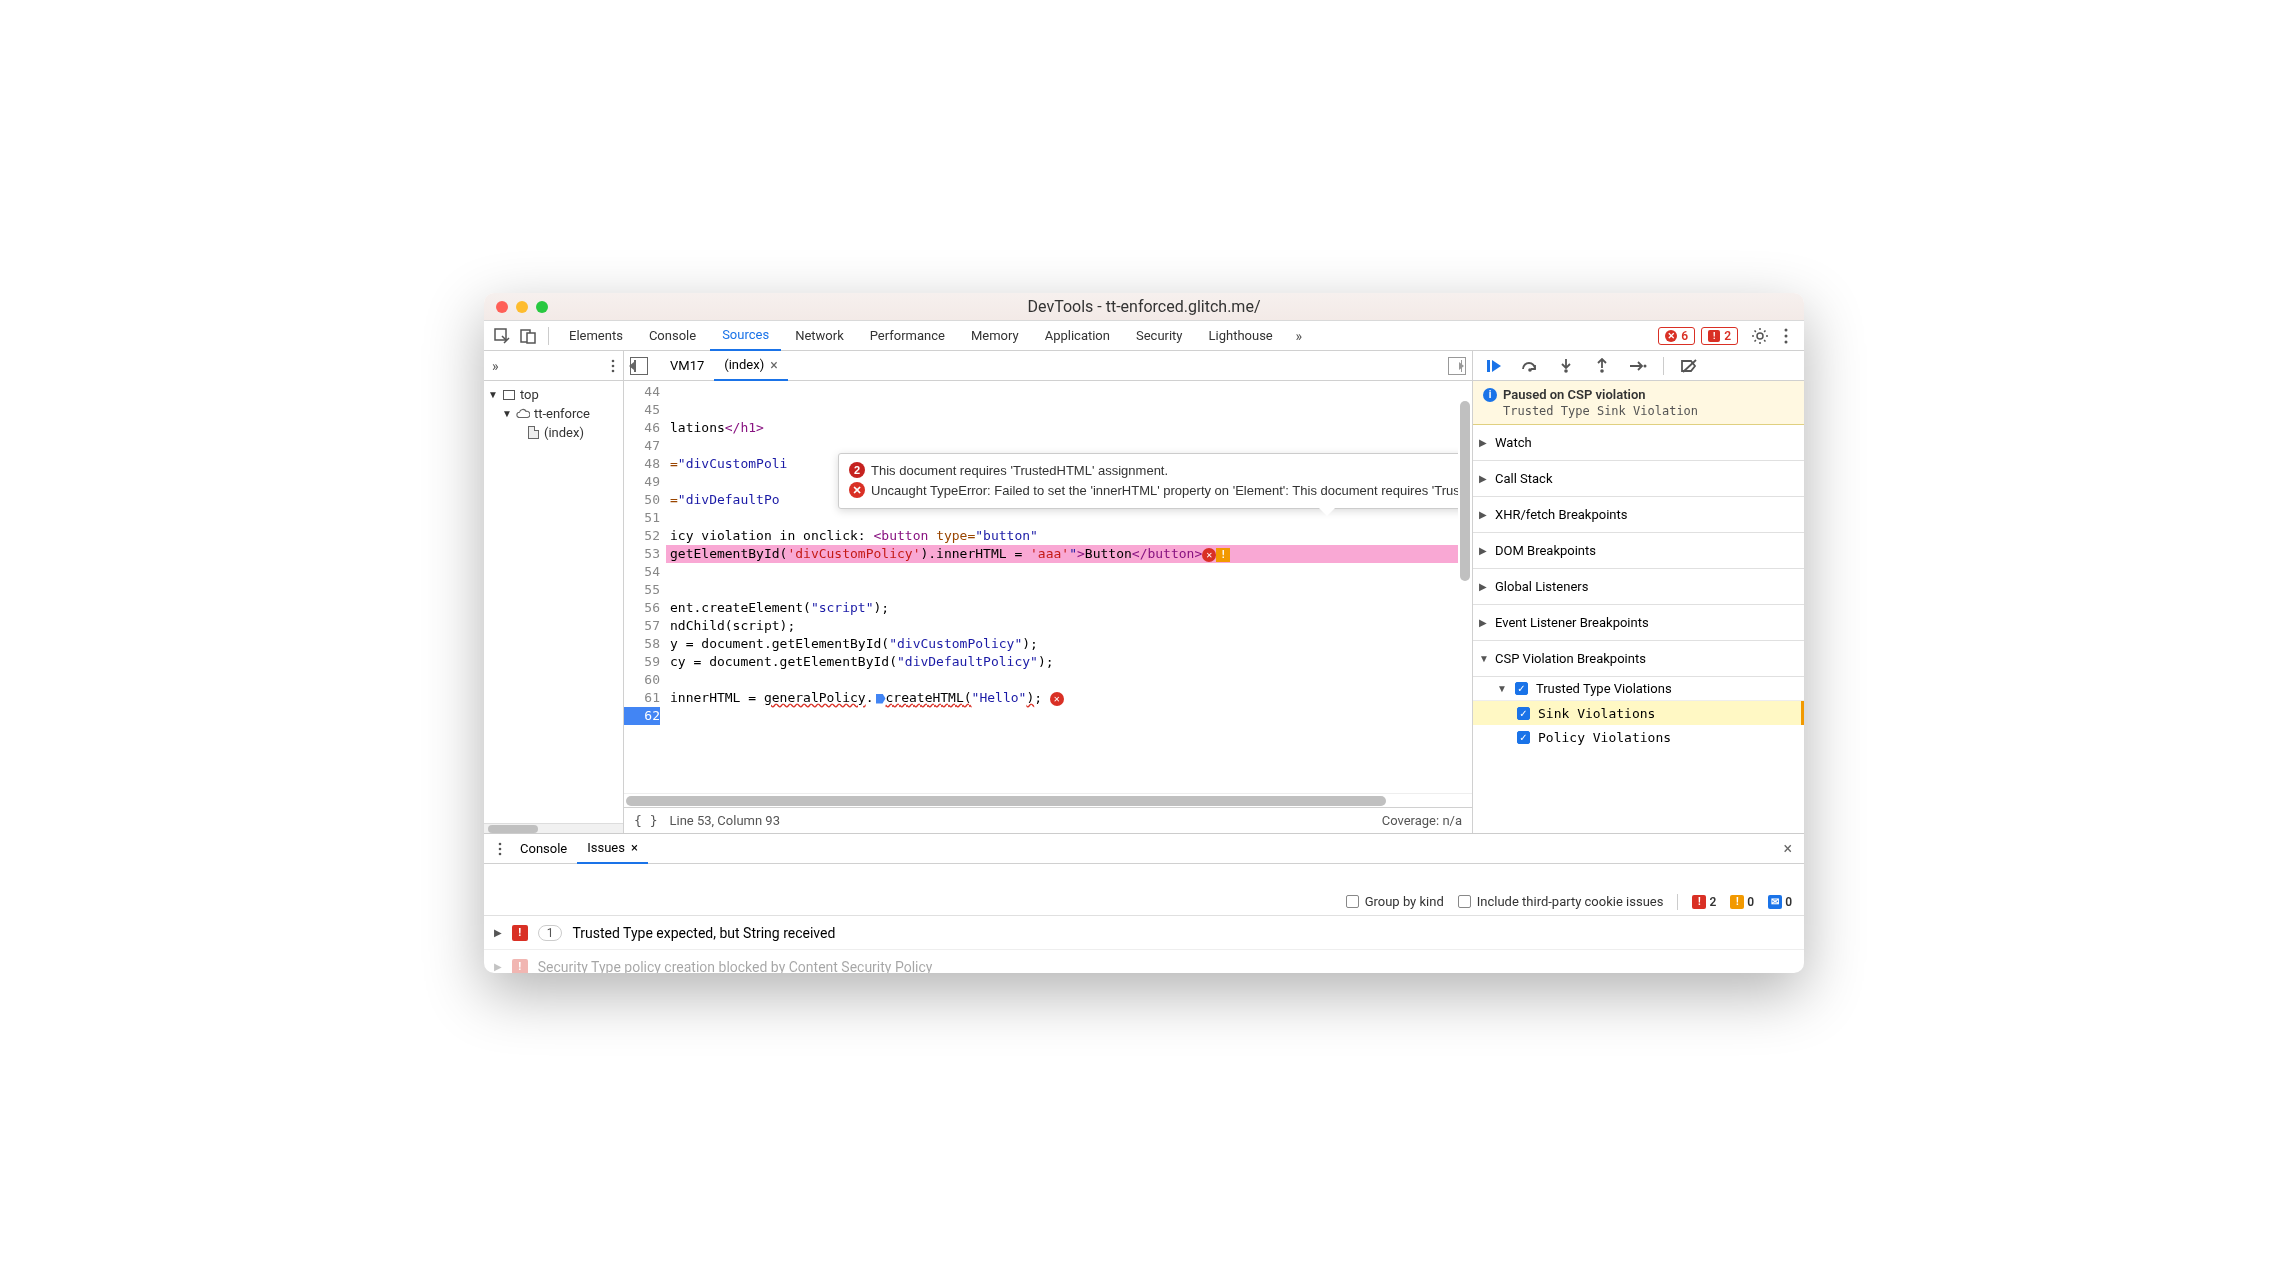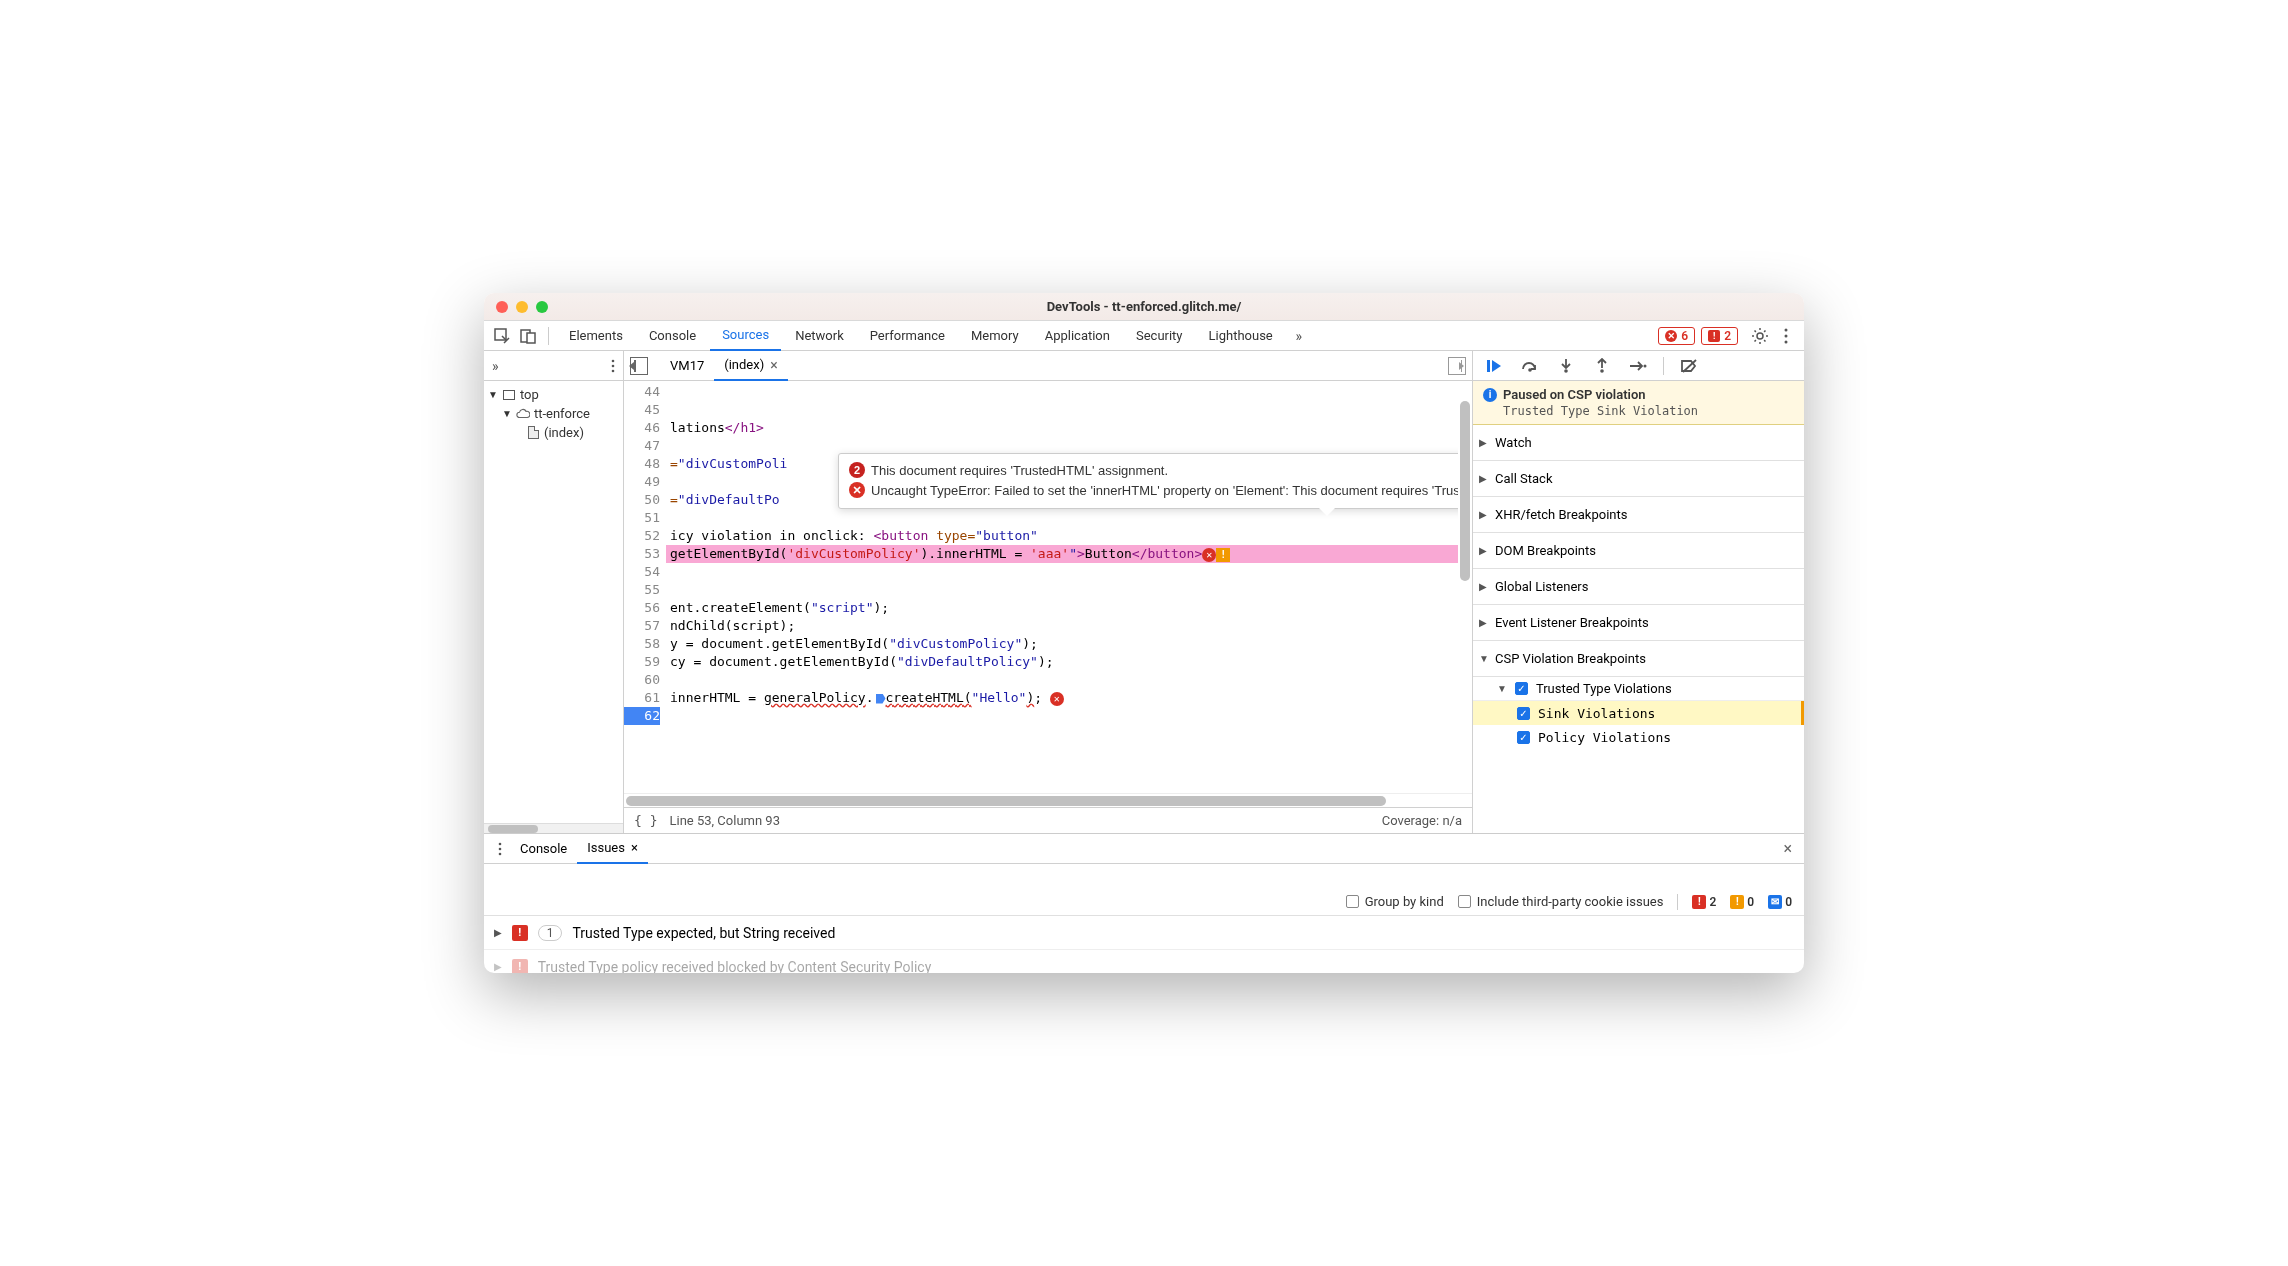--- a/index.html
+++ b/index.html
@@ -31,21 +31,21 @@
   align-items: center;
   padding: 0 12px;
   position: relative;
   border-bottom: 1px solid #d9d9d9;
 }
 .traffic-lights { display: flex; gap: 8px; }
 .tl { width: 12px; height: 12px; border-radius: 50%; }
 .tl.red { background:#ff5f57; }
 .tl.yel { background:#febc2e; }
 .tl.grn { background:#28c840; }
-.titlebar-title { position:absolute; left:50%; transform:translateX(-50%); font-size:13px; color:#333; font-weight:700;text-align:center; }
+.titlebar-title { position:absolute; left:50%; transform:translateX(-50%); font-size:16px; color:#333; font-weight:400;text-align:center; }
 .tabbar {
   height: 30px;
   display:flex;
   align-items:center;
   border-bottom:1px solid #d0d0d0;
   padding: 0 6px;
   gap:2px;
 }
 .tabbar .ibtn { width:24px; height:24px; display:flex;align-items:center;justify-content:center;color:#555; cursor:pointer;}
 .tabbar .sep { width:1px; height:18px; background:#ccc; margin:0 6px;}
@@ -499,17 +499,17 @@
     <div class="issues-list">
       <div class="issue-row">
         <span class="tri">▶</span>
         <span class="isq">!</span>
         <span class="pill">1</span>
         <span>Trusted Type expected, but String received</span>
       </div>
       <div class="issue-row" style="opacity:0.35;">
         <span class="tri">▶</span>
         <span class="isq">!</span>
-        <span>Trusted Type policy received blocked by Content Security Policy</span>
+        <span>Security Type policy creation blocked by Content Security Policy</span>
       </div>
     </div>
   </div>
 </div>
 
 </body></html>

